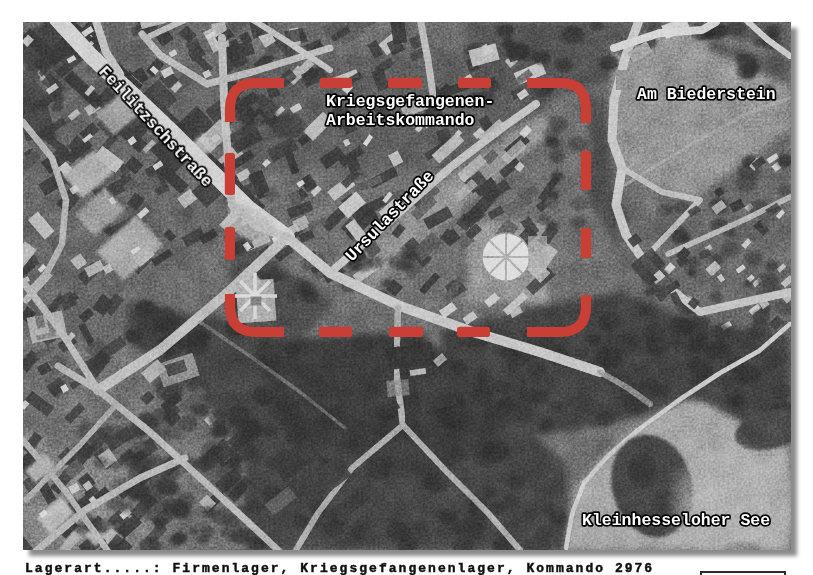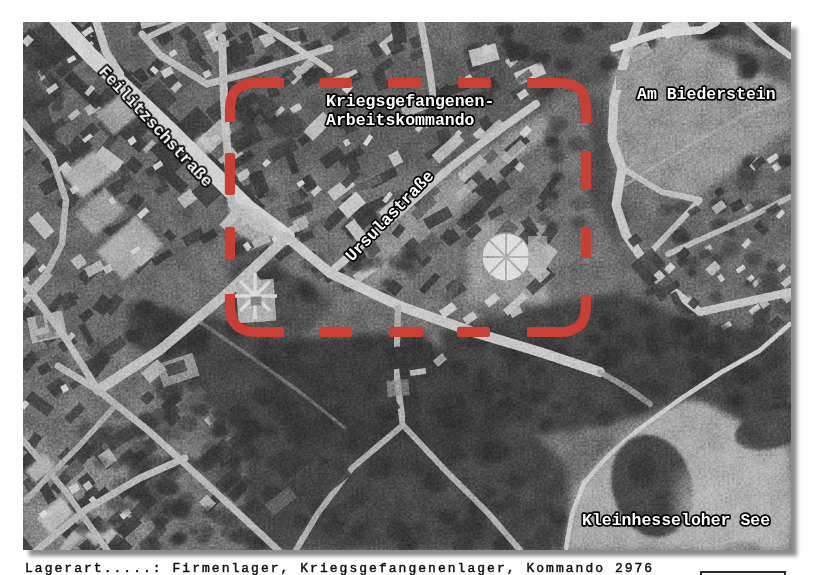--- a/index.html
+++ b/index.html
@@ -1,17 +1,17 @@
 <!DOCTYPE html>
 <html><head><meta charset="utf-8"><title>Lageplan</title>
 <style>
 html,body{margin:0;padding:0;background:#ffffff;width:813px;height:575px;overflow:hidden;}
 body{font-family:"Liberation Mono",monospace;position:relative;}
 .photo{position:absolute;left:23px;top:22px;width:768px;height:528px;box-shadow:6px 6px 4px #8c8c8c;background:#6f6f6f;}
-.caption{position:absolute;left:25px;top:561px;font-weight:normal;font-size:13px;letter-spacing:2.03px;color:#101010;white-space:pre;-webkit-text-stroke:0.45px #101010;}
+.caption{position:absolute;left:25px;top:561px;font-weight:bold;font-size:13px;letter-spacing:2.03px;color:#101010;white-space:pre;-webkit-text-stroke:0.45px #101010;}
 .stampbox{position:absolute;left:700px;top:571px;width:82px;height:20px;border:2px solid #2a2a2a;background:#ffffff;}
 </style></head>
 <body>
 
 <div class="photo">
 <svg width="768" height="528" viewBox="23 22 768 528">
 <defs>
 <filter id="b05" color-interpolation-filters="sRGB" x="-20%" y="-20%" width="140%" height="140%">
           <feGaussianBlur stdDeviation="0.45"></feGaussianBlur>
         </filter>

